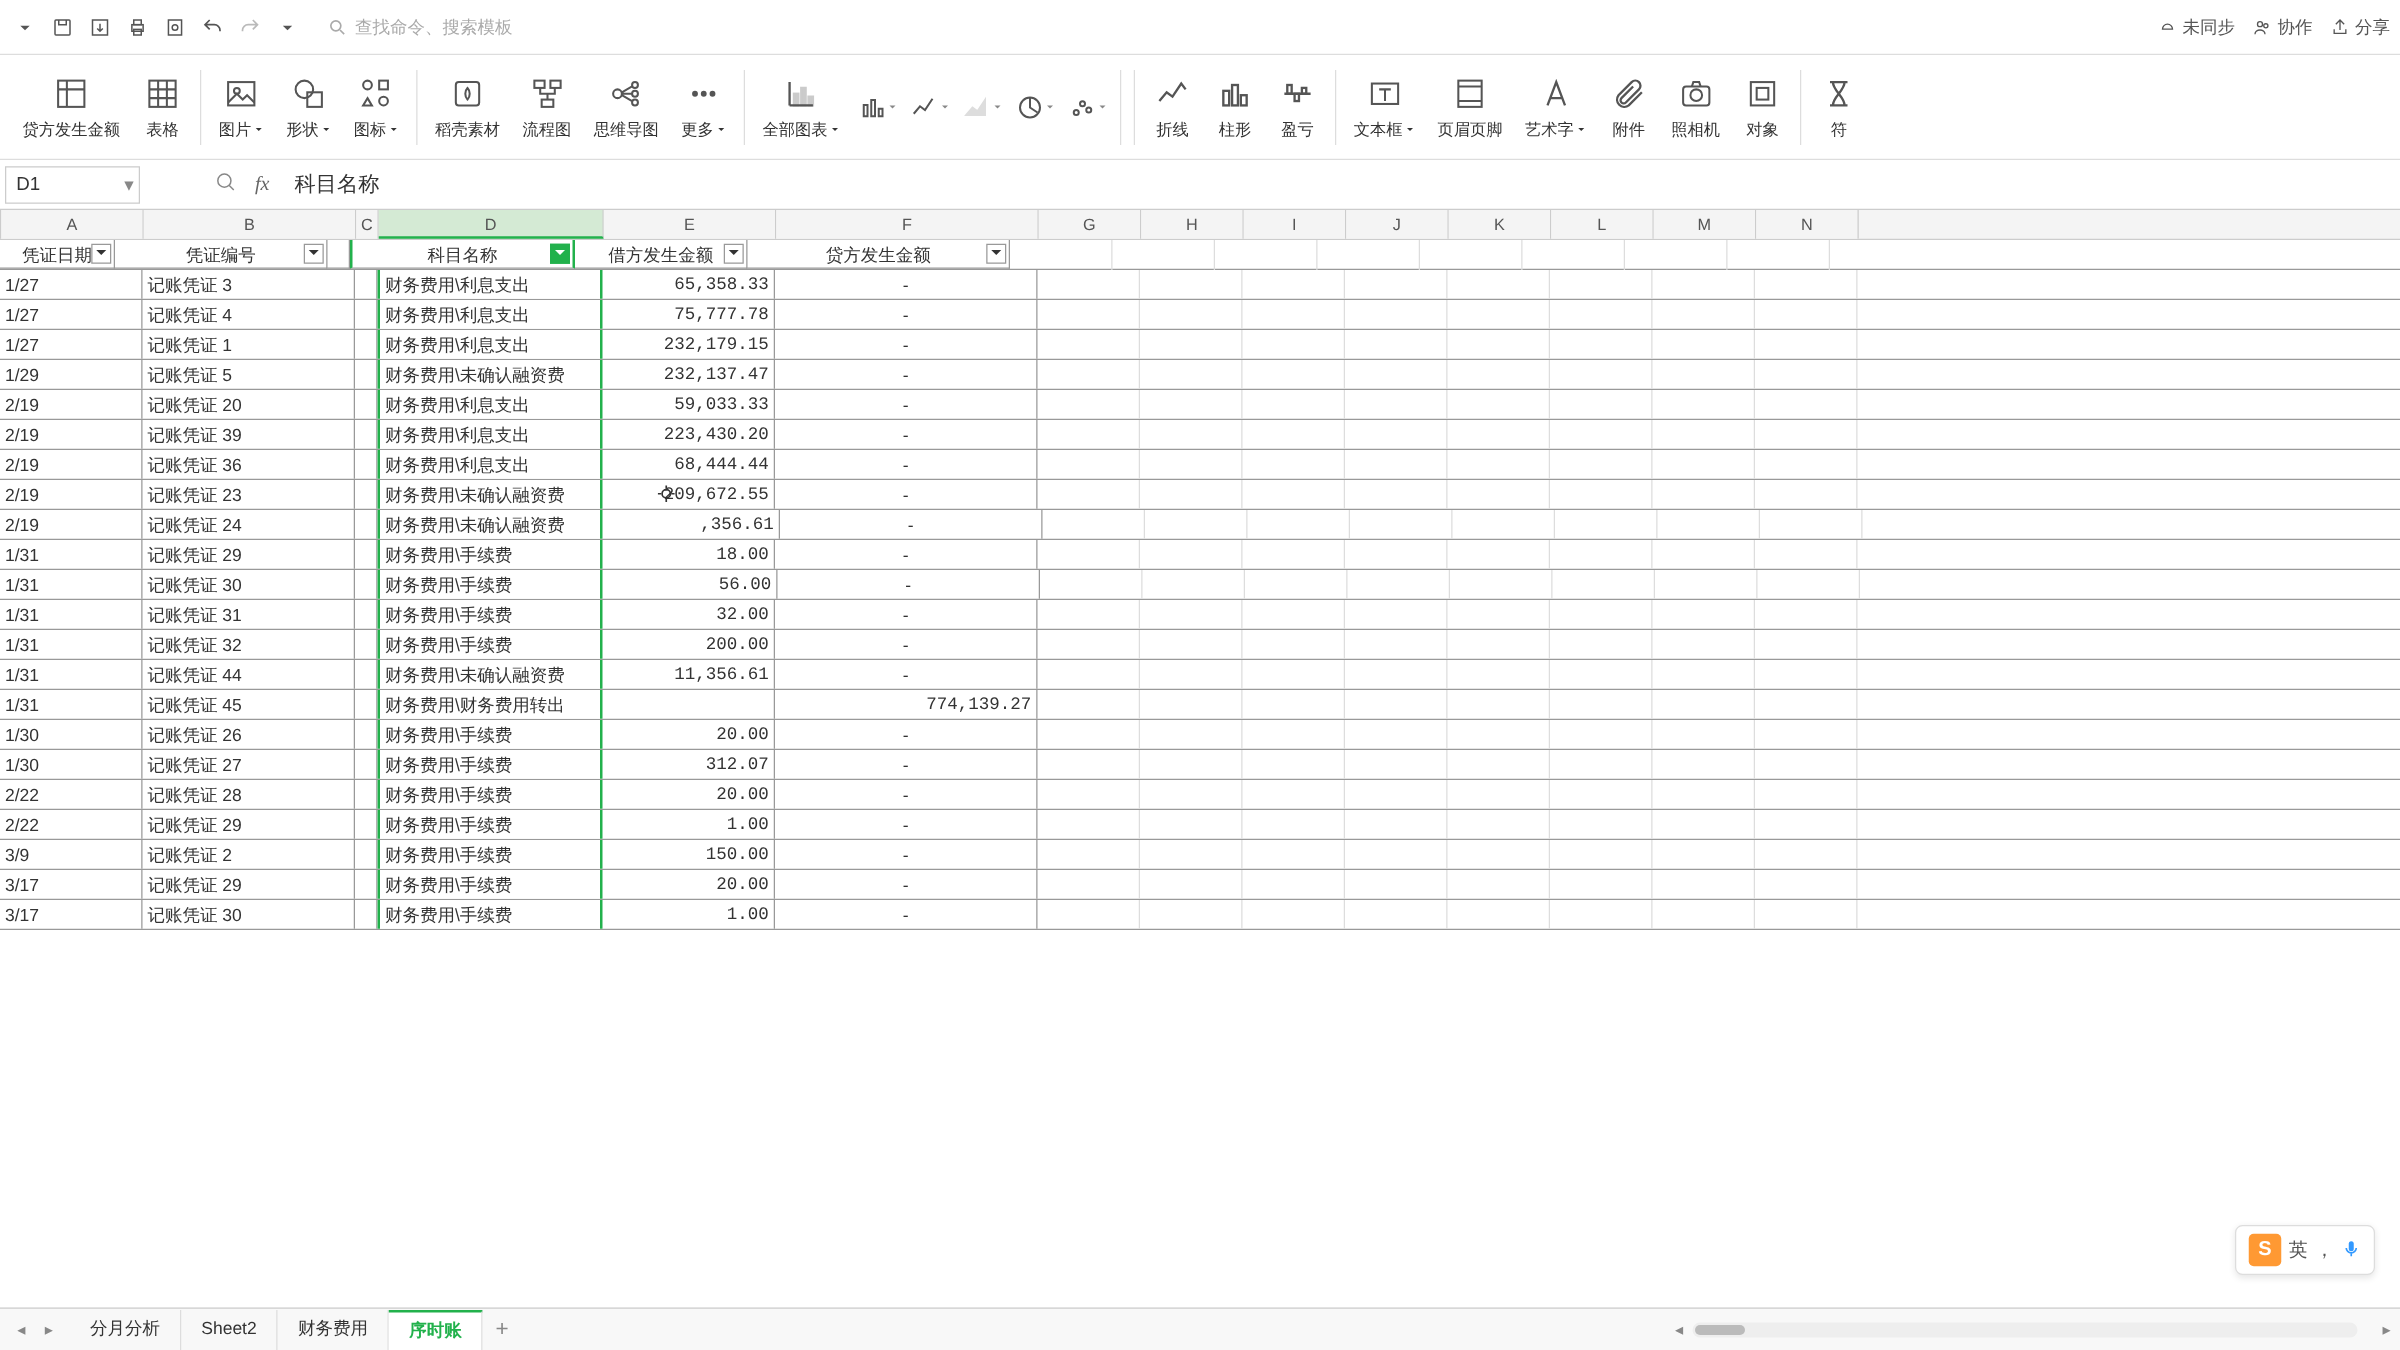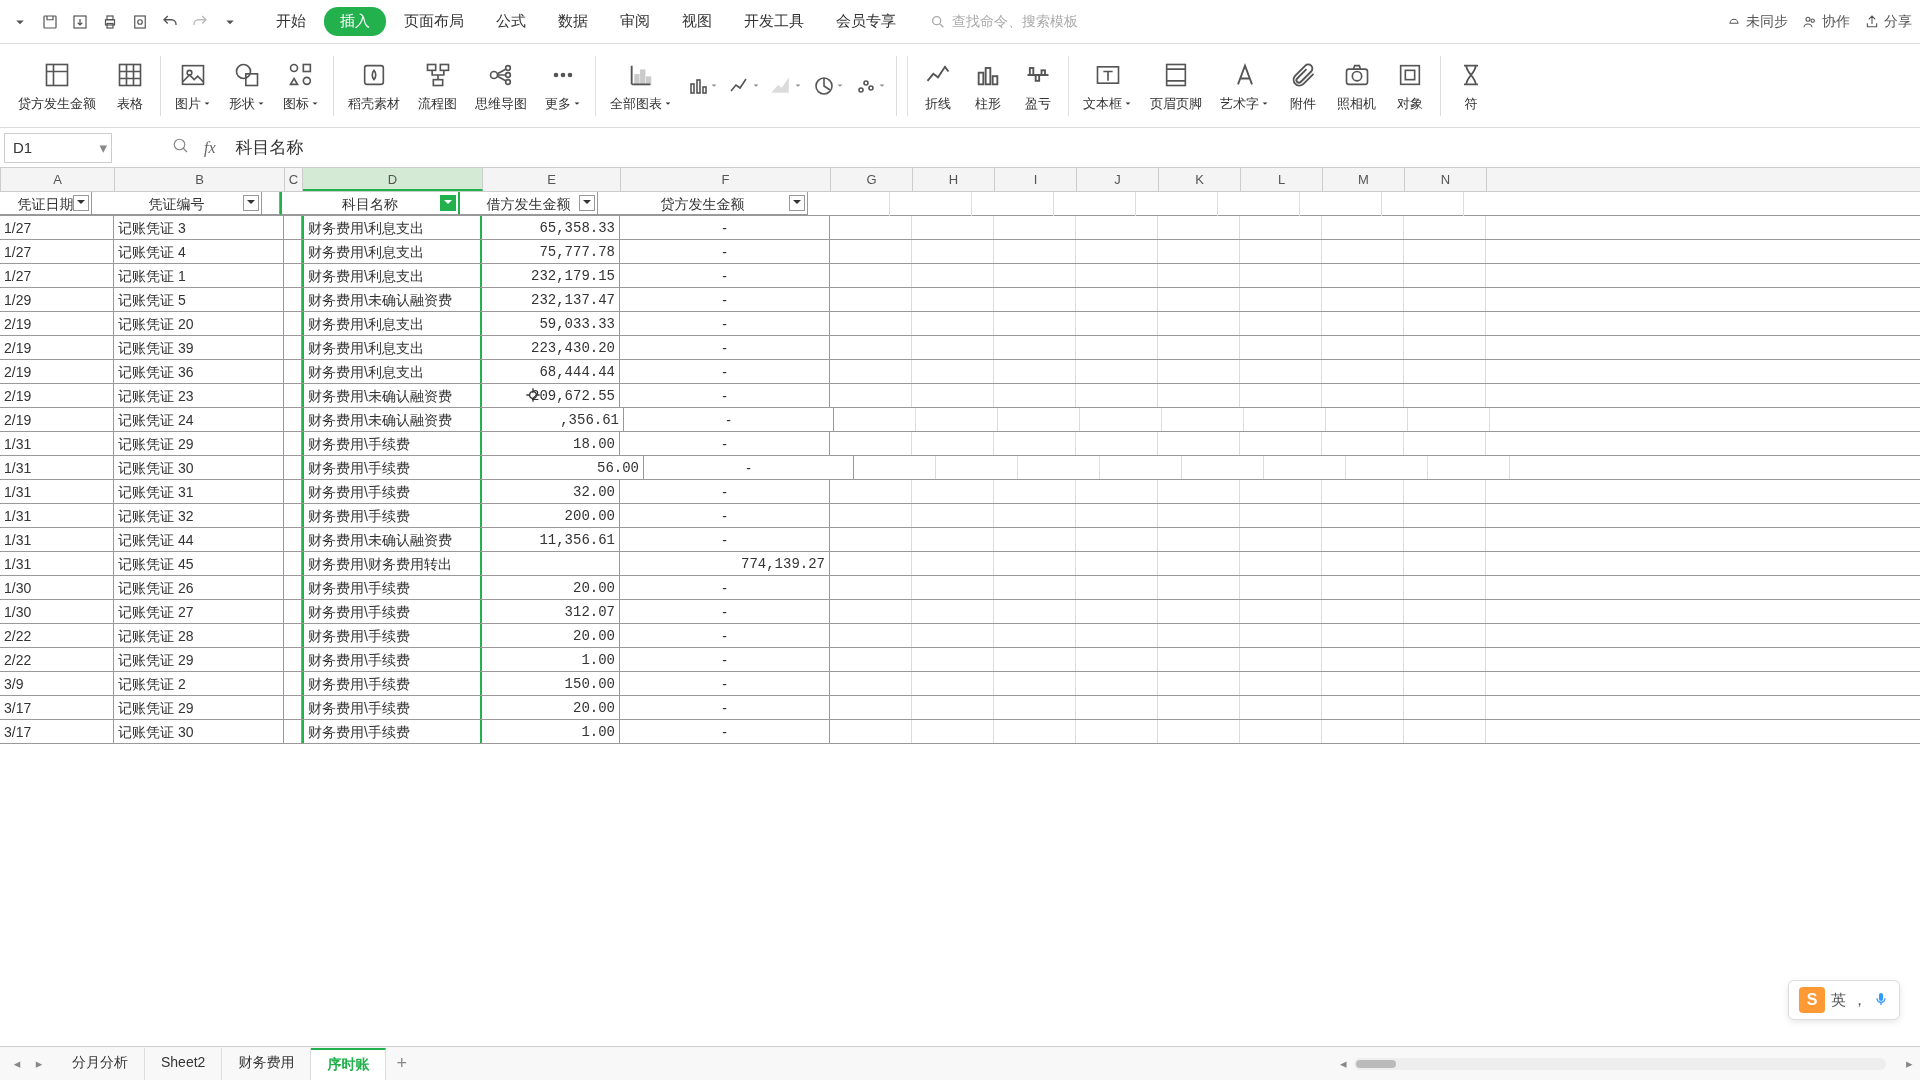--- a/index.html
+++ b/index.html
@@ -123,31 +123,20 @@
         <svg viewBox="0 0 24 24" fill="none" stroke="currentColor" stroke-width="1.8">
           <path d="M15 14l5-5-5-5M20 9H10a6 6 0 00-6 6v1"></path>
         </svg>
       </div>
     <div class="qat-icon">
         <svg viewBox="0 0 24 24">
           <path d="M7 10l5 5 5-5z" fill="currentColor"></path>
         </svg>
       </div>
   </div>
-  <div class="menu-tabs" id="menu-tabs">
-      <div class="menu-tab">开始</div>
-      <div class="menu-tab active">插入</div>
-      <div class="menu-tab">页面布局</div>
-      <div class="menu-tab">公式</div>
-      <div class="menu-tab">数据</div>
-      <div class="menu-tab">审阅</div>
-      <div class="menu-tab">视图</div>
-      <div class="menu-tab">开发工具</div>
-      <div class="menu-tab">会员专享</div>
-    </div>
   <div class="search-box">
     <svg viewBox="0 0 24 24" fill="none" stroke="currentColor" stroke-width="2">
         <circle cx="10" cy="10" r="6"></circle>
         <path d="M20 20l-5-5"></path>
       </svg>
     <span>查找命令、搜索模板</span>
   </div>
   <div class="menubar-right">
     <div class="menubar-right-item">
       <svg viewBox="0 0 24 24" fill="none" stroke="currentColor" stroke-width="1.6">
@@ -707,21 +696,21 @@
         <div class="blank-cell" style="width: 82px;"></div>
         <div class="blank-cell" style="width: 82px;"></div>
         <div class="blank-cell" style="width: 82px;"></div>
         <div class="blank-cell" style="width: 82px;"></div>
       </div>
       <div class="data-row">
         <div class="cell txt" style="width: 114px;">1/31</div>
         <div class="cell txt" style="width: 170px;">记账凭证 30</div>
         <div class="cell txt" style="width: 18px;"></div>
         <div class="cell txt selcol" style="width: 180px;">财务费用\手续费</div>
-        <div class="cell num" style="width: 162px;">56.00</div>
+        <div class="cell num" style="width: 140px;">56.00</div>
         <div class="cell ctr" style="width: 210px;">-</div>
         <div class="blank-cell" style="width: 82px;"></div>
         <div class="blank-cell" style="width: 82px;"></div>
         <div class="blank-cell" style="width: 82px;"></div>
         <div class="blank-cell" style="width: 82px;"></div>
         <div class="blank-cell" style="width: 82px;"></div>
         <div class="blank-cell" style="width: 82px;"></div>
         <div class="blank-cell" style="width: 82px;"></div>
         <div class="blank-cell" style="width: 82px;"></div>
       </div>

